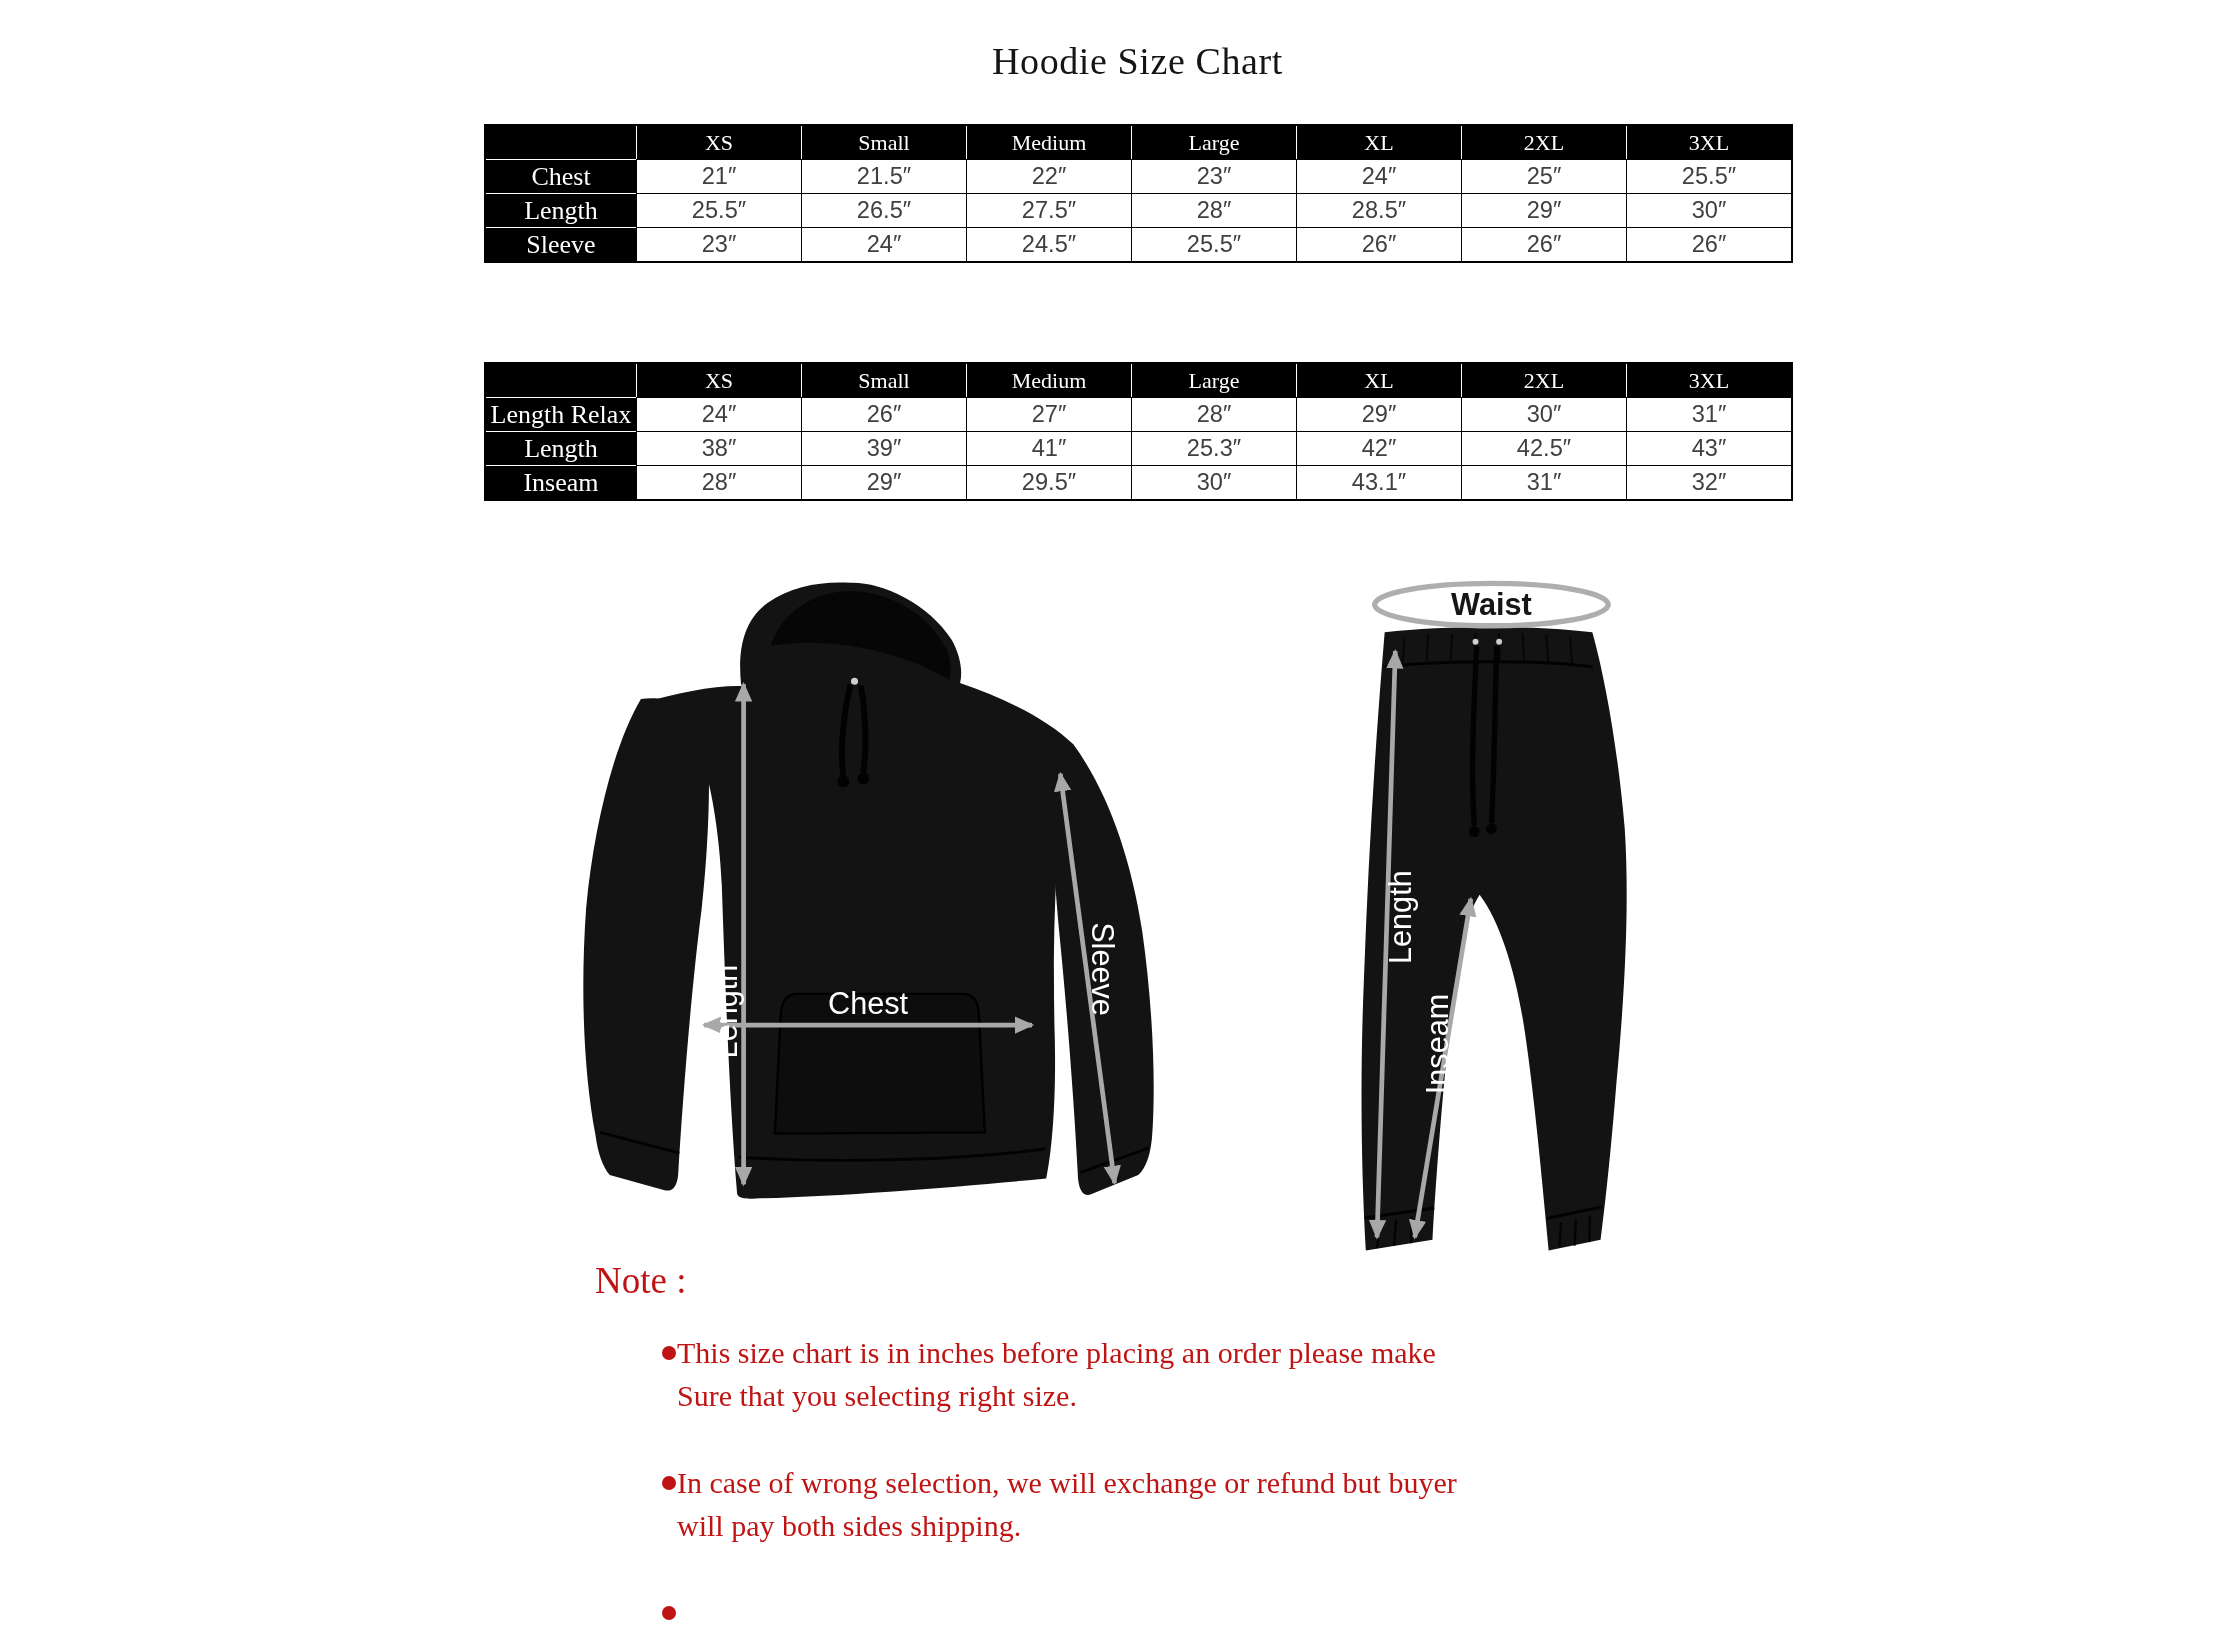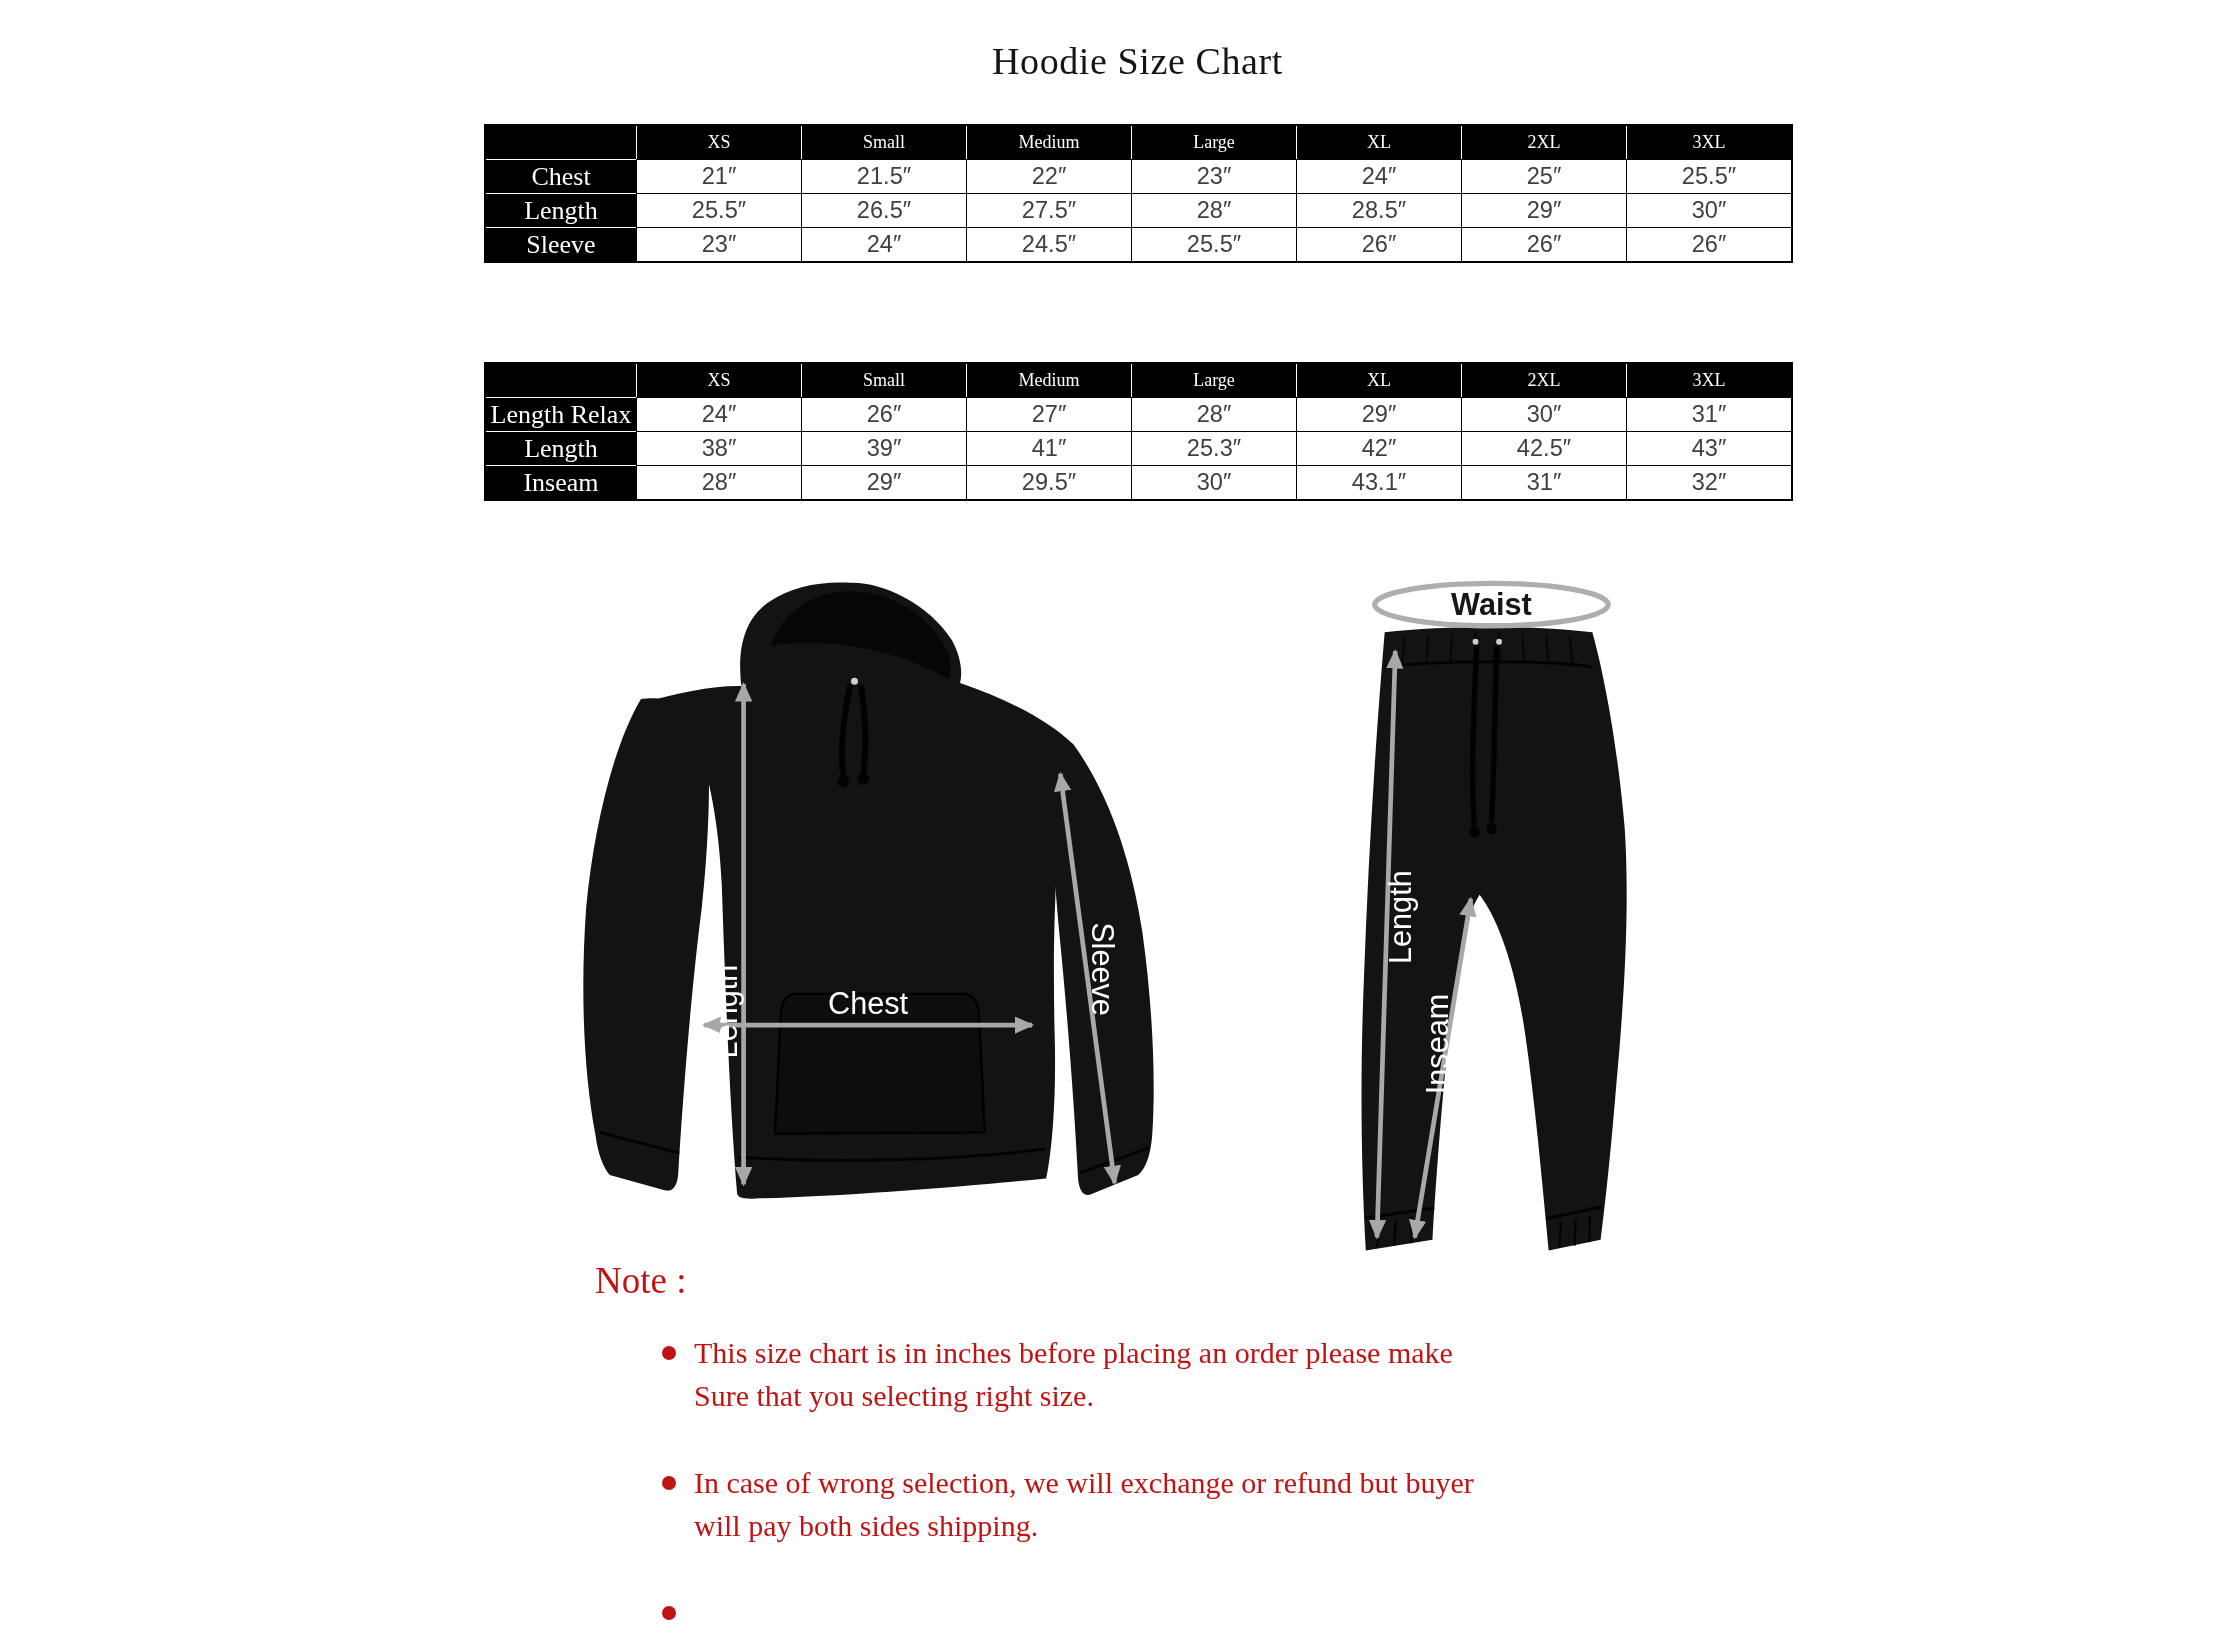--- a/index.html
+++ b/index.html
@@ -32,21 +32,21 @@
     border-spacing:0;
     border:2.4px solid #000;
     table-layout:fixed;
   }
   #hoodie-table{top:124px;}
   #trouser-table{top:362px;}
   .size-table col.c-label{width:150px;}
   .size-table col.c-size{width:165px;}
   .size-table th{
     background:#000;color:#fff;
-    font-weight:normal;font-size:18px;
+    font-weight:normal;font-size:22px;
     height:31px;text-align:center;
     font-family:"Liberation Serif", serif;
   }
   .size-table th + th{border-left:1.8px solid #fff;}
   .size-table td.rowlabel{
     background:#000;color:#fff;
     text-align:center;font-size:26px;height:31px;
     border-top:1.8px solid #fff;
     font-family:"Liberation Serif", serif;
   }
@@ -70,21 +70,21 @@
     margin-left:27px;
   }
   .bullets{
     position:absolute;
     left:662px;top:1331px;
     width:1151px;
     font-size:30px;
     line-height:43px;
     color:#c01414;
   }
-  .bullet{display:flex;gap:18px;margin-bottom:44px;}
+  .bullet{display:flex;gap:1px;margin-bottom:44px;}
   .bullet:last-child{margin-bottom:0;}
   .bullet .dot{
     flex:0 0 auto;
     width:14px;height:14px;border-radius:50%;
     background:#c01414;
     margin-top:14.8px;
   }
   .bullet-text span{display:block;}
 
   .svg-label{

